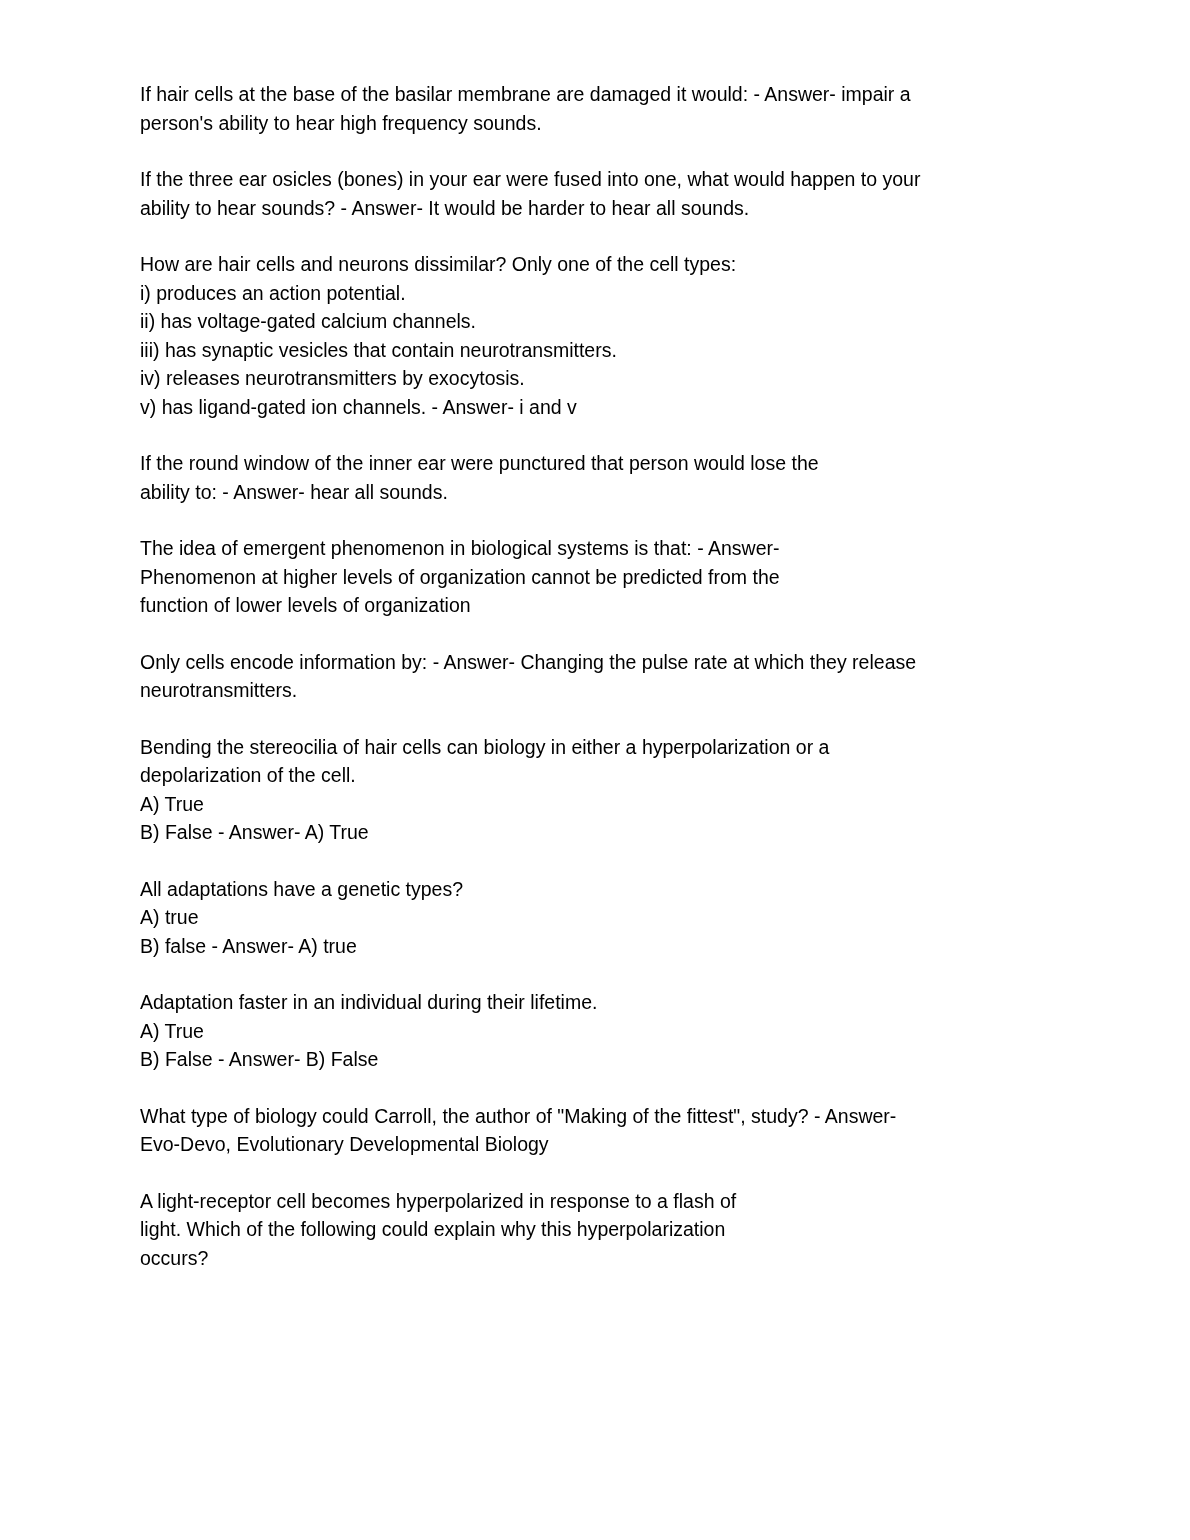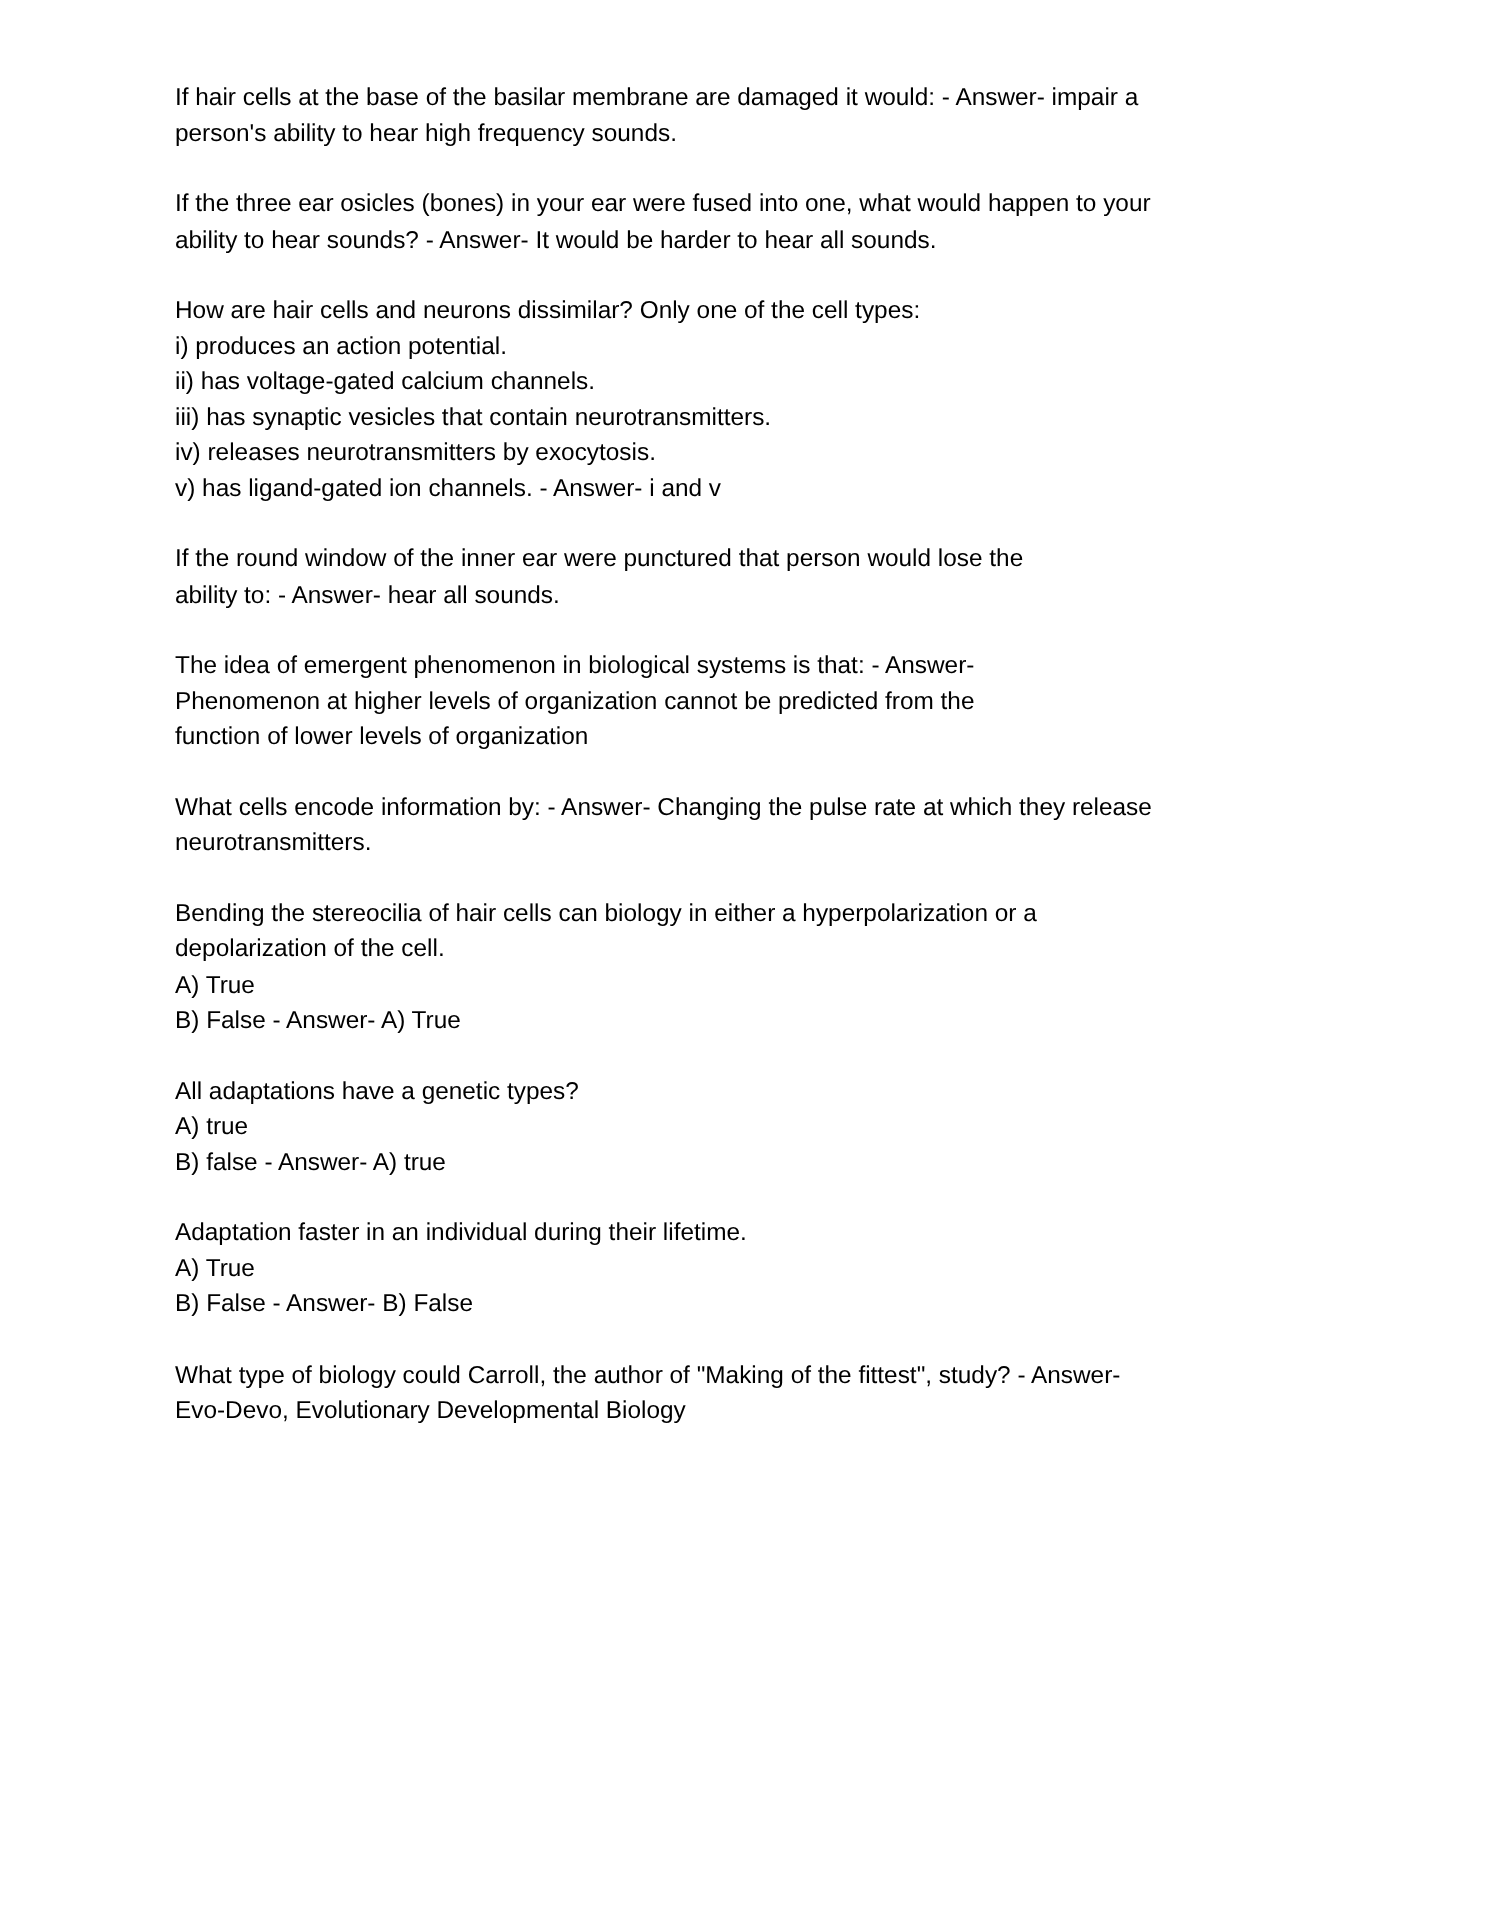--- a/index.html
+++ b/index.html
@@ -6,21 +6,21 @@
     margin: 0;
     padding: 0;
     background: #ffffff;
   }
   .page {
     width: 1062px;
     height: 1540px;
     background: #ffffff;
     position: relative;
     box-sizing: border-box;
-    padding: 64px 140px 0 140px;
+    padding: 80px 140px 0 140px;
     font-family: "Liberation Sans", sans-serif;
     color: #000000;
   }
   .doc-body {
     font-size: 19.5px;
     line-height: 28.5px;
   }
   .block {
     margin: 0 0 28px 0;
     white-space: pre-wrap;
@@ -40,25 +40,28 @@
 i) produces an action potential.
 ii) has voltage-gated calcium channels.
 iii) has synaptic vesicles that contain neurotransmitters.
 iv) releases neurotransmitters by exocytosis.
 v) has ligand-gated ion channels. - Answer- i and v</p>
     <p class="block">If the round window of the inner ear were punctured that person would lose the
 ability to: - Answer- hear all sounds.</p>
     <p class="block">The idea of emergent phenomenon in biological systems is that: - Answer-
 Phenomenon at higher levels of organization cannot be predicted from the
 function of lower levels of organization</p>
-    <p class="block">What cells encode information by: - Answer- Changing the pulse rate at which they release neurotransmitters.</p>
+    <p class="block">Only cells encode information by: - Answer- Changing the pulse rate at which they release neurotransmitters.</p>
     <p class="block">Bending the stereocilia of hair cells can biology in either a hyperpolarization or a depolarization of the cell.
 A) True
 B) False - Answer- A) True</p>
     <p class="block">All adaptations have a genetic types?
 A) true
 B) false - Answer- A) true</p>
     <p class="block">Adaptation faster in an individual during their lifetime.
 A) True
 B) False - Answer- B) False</p>
     <p class="block">What type of biology could Carroll, the author of "Making of the fittest", study? - Answer- Evo-Devo, Evolutionary Developmental Biology</p>
+    <p class="block">A light-receptor cell becomes hyperpolarized in response to a flash of
+light. Which of the following could explain why this hyperpolarization
+occurs?</p>
   </div>
 </div>
 
 </body></html>

